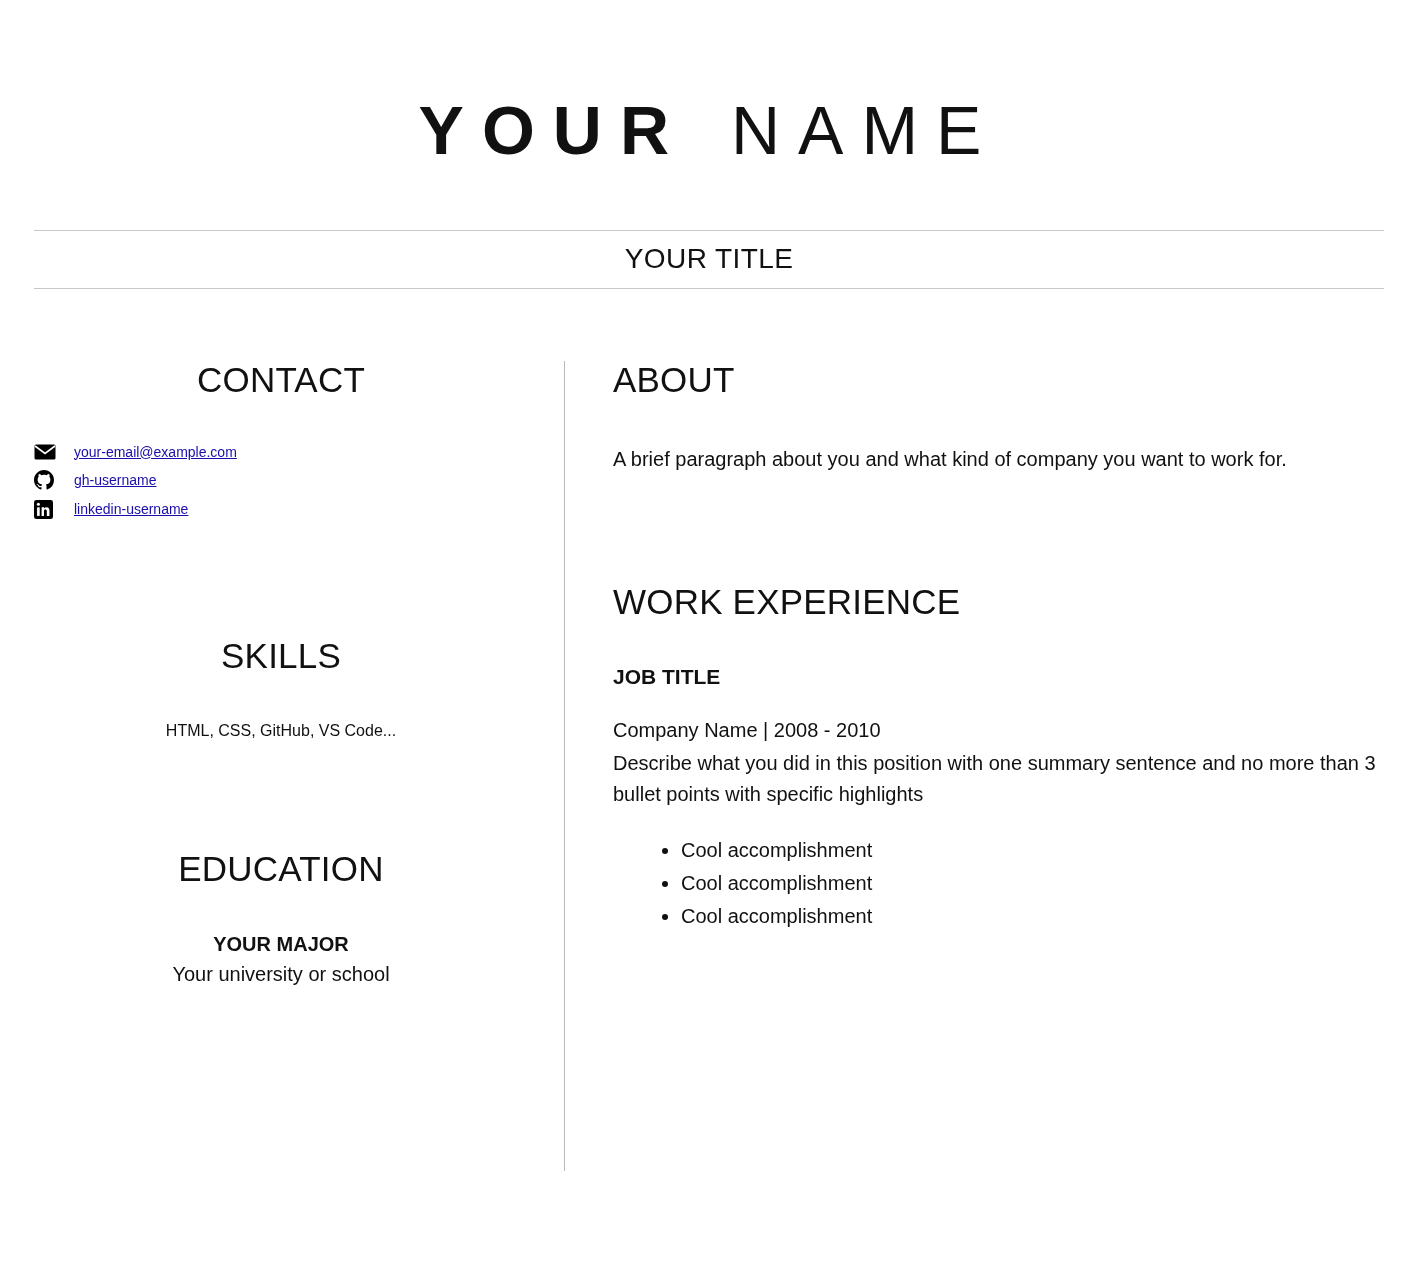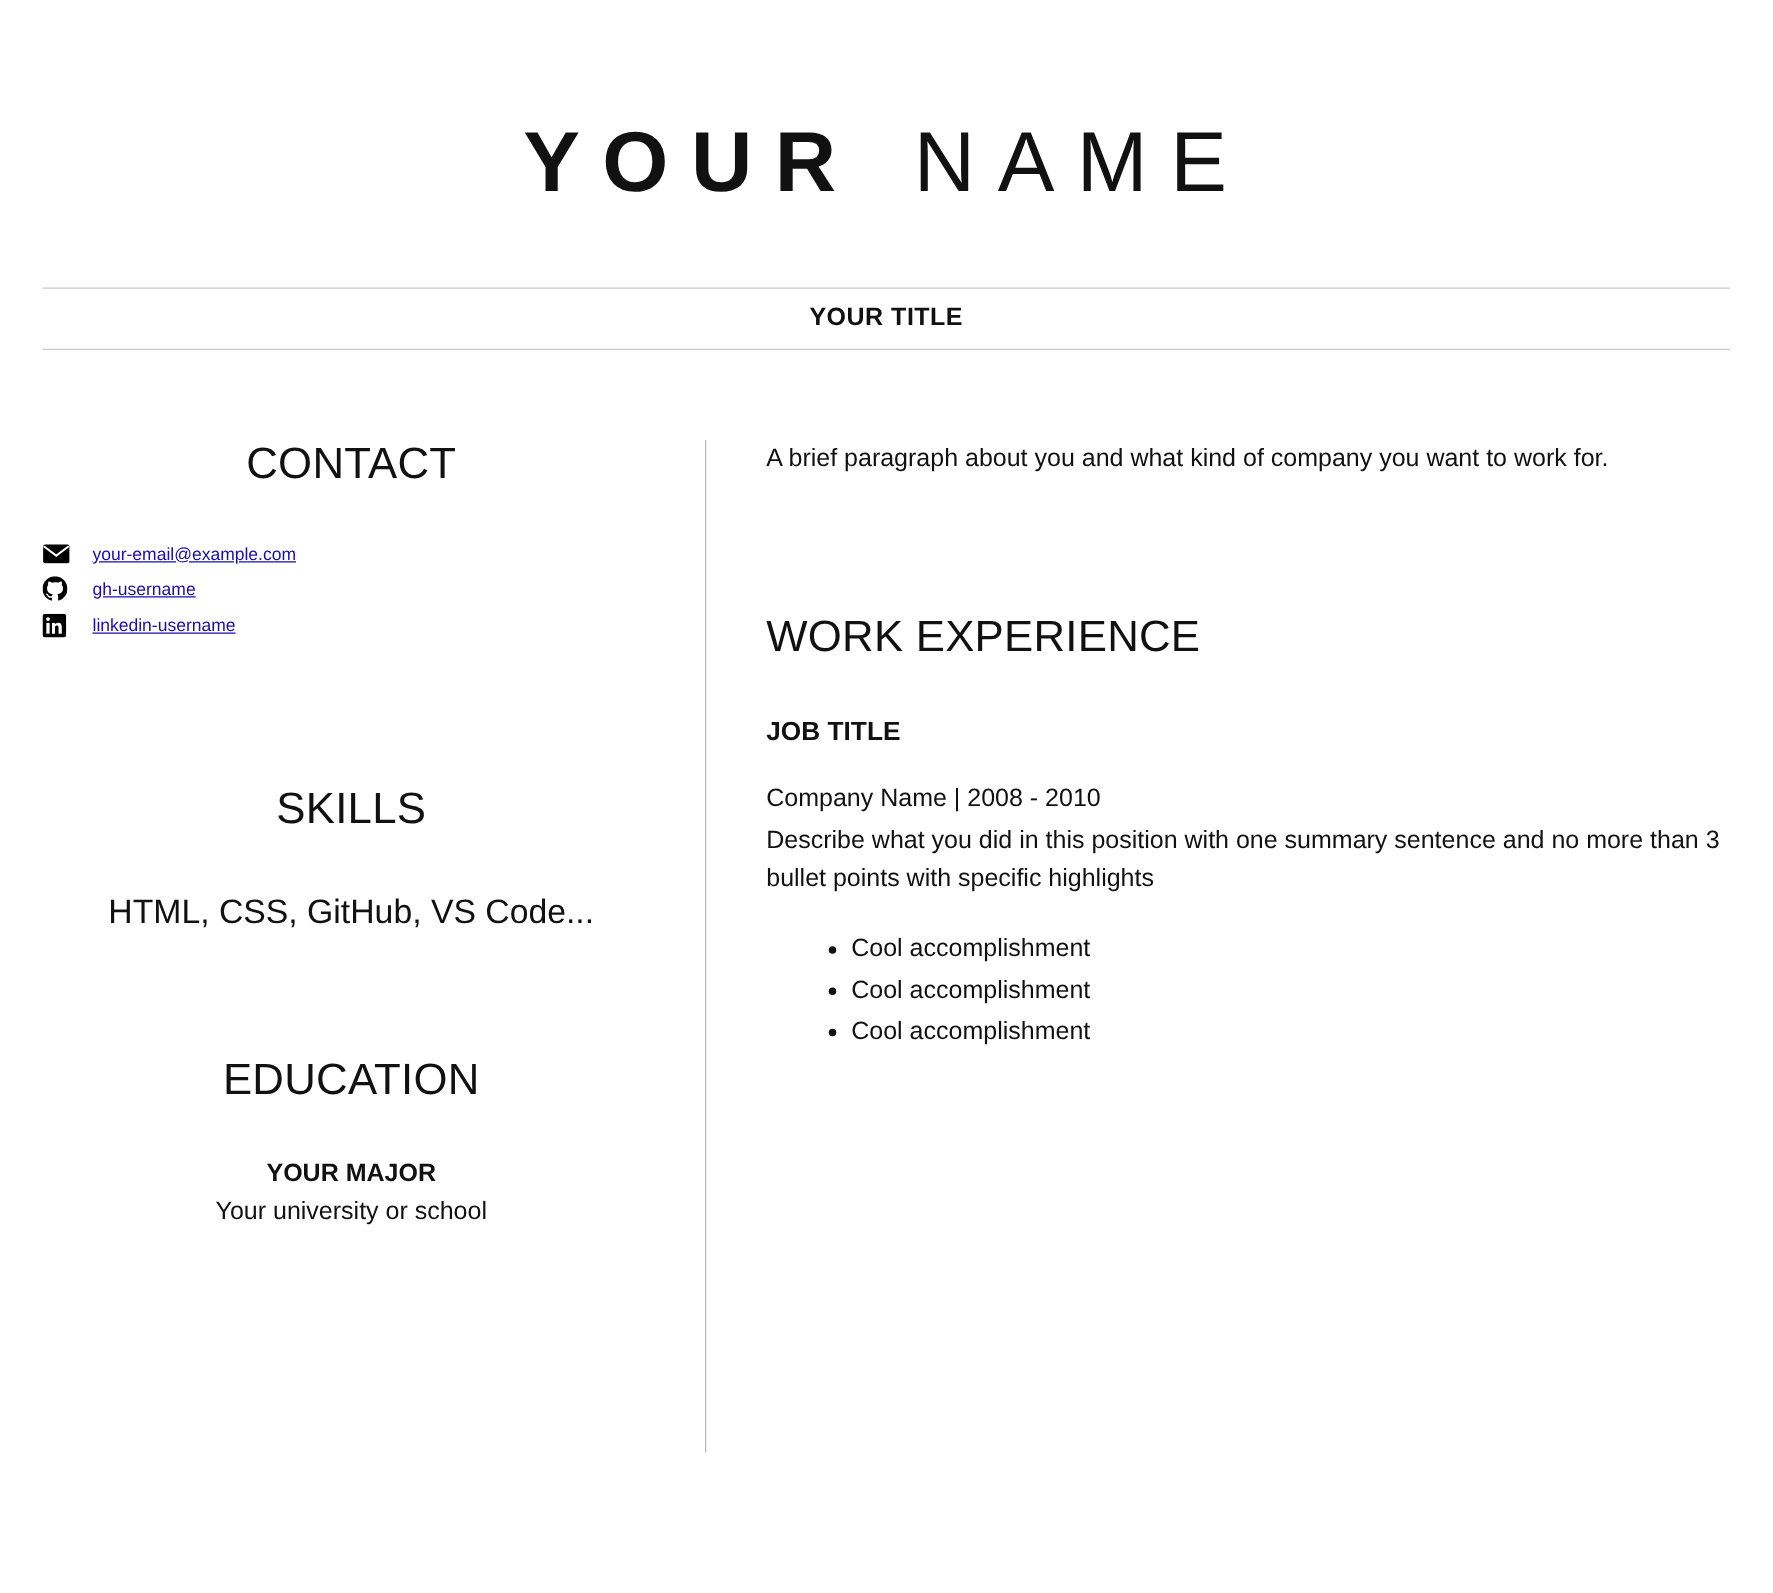--- a/index.html
+++ b/index.html
@@ -44,23 +44,23 @@
     margin-left: 44px;
   }
 
   .title-band {
     border-top: 1px solid #c8c8c8;
     border-bottom: 1px solid #c8c8c8;
     text-align: center;
     padding: 12px 0 13px 0;
   }
   .title-band .job-title-text {
-    font-size: 20px;
+    font-size: 28px;
     letter-spacing: 0.4px;
-    font-weight: 700;
+    font-weight: 400;
   }
 
   
   .columns {
     display: flex;
     margin-top: 72px;
     align-items: stretch;
   }
   .col-left {
     width: 530px;
@@ -111,23 +111,23 @@
     font-size: 14px;
     color: #1a0dab;
     text-decoration: underline;
     margin-left: 14px;
   }
 
   .block-gap { height: 108px; }
   .block-gap-sm { height: 96px; }
 
   .plain-text {
-    font-size: 27px;
+    font-size: 16px;
     line-height: 1.45;
-    margin: 0;
+    margin: 12px;
   }
 
   
   .edu-major {
     font-size: 20px;
     font-weight: 700;
     margin: 0 0 4px 0;
   }
   .edu-line {
     font-size: 20px;
@@ -232,20 +232,21 @@
       <h2 class="section-heading">EDUCATION</h2>
       <p class="edu-major">YOUR MAJOR</p>
       <p class="edu-line">Your university or school</p>
 
     </div>
 
     <div class="divider"></div>
 
     <div class="col-right">
 
+      <h2 class="section-heading">ABOUT</h2>
       <p class="about-text">A brief paragraph about you and what kind of company you want to work for.</p>
 
       <div class="block-gap"></div>
 
       <h2 class="section-heading work-heading">WORK EXPERIENCE</h2>
 
       <div>
         <p class="job-title">JOB TITLE</p>
         <p class="job-meta">Company Name | 2008 - 2010</p>
         <p class="job-desc">Describe what you did in this position with one summary sentence and no more than 3 bullet points with specific highlights</p>

